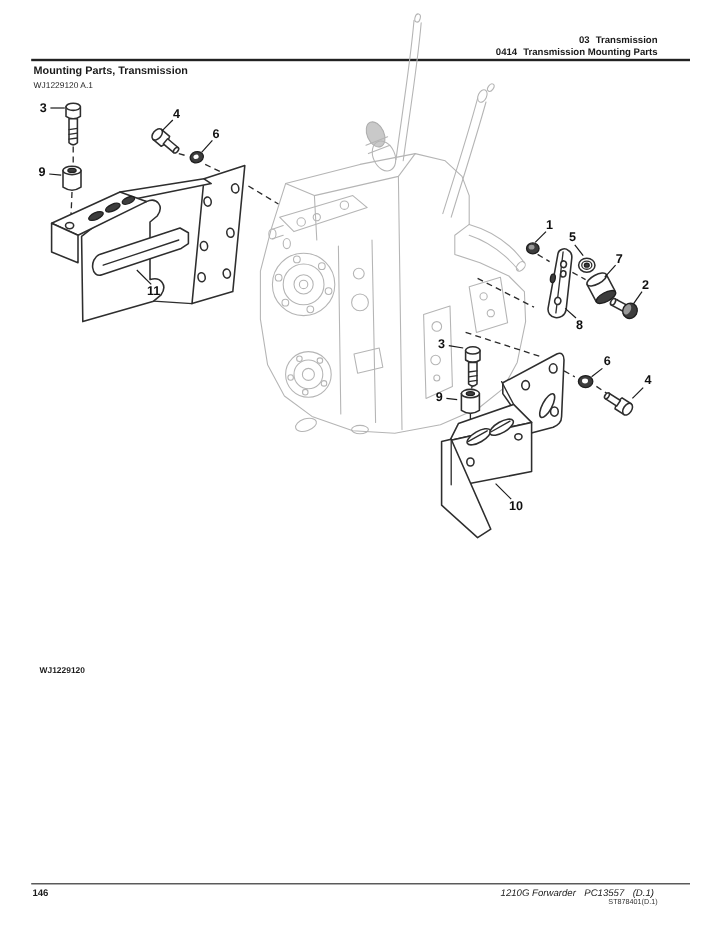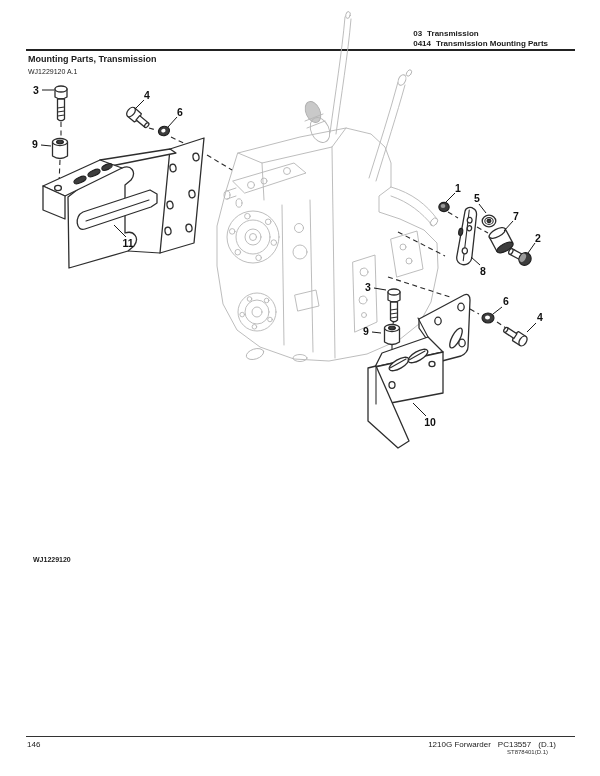--- a/index.html
+++ b/index.html
@@ -1,27 +1,27 @@
 <!DOCTYPE html>
 <html><head>
 <meta charset="utf-8">
 <style>
   html,body{margin:0;padding:0;background:#e8e8e8;}
   .page{position:relative;width:600px;height:776px;background:#ffffff;margin:0 auto;
         font-family:"Liberation Sans", sans-serif;color:#1a1a1a;overflow:hidden;}
-  .hdr{position:absolute;top:29px;right:52px;font-size:8px;font-weight:bold;line-height:10px;}
+  .hdr{position:absolute;top:29px;right:52px;text-align:right;font-size:8px;font-weight:bold;line-height:10px;}
   .hdr .num{margin-right:5px;}
   .rule{position:absolute;left:26px;right:25px;background:#222;}
   .rule-top{top:49px;height:2px;}
   .rule-bottom{top:736px;height:1px;background:#333;}
   .title{position:absolute;left:28px;top:54px;font-size:9px;font-weight:bold;}
   .figcode{position:absolute;left:28px;top:68px;font-size:7px;color:#222;}
   .figlabel{position:absolute;left:33px;top:556px;font-size:7px;font-weight:bold;}
-  .pageno{position:absolute;left:27px;top:740px;font-size:8px;font-weight:normal;}
-  .fright{position:absolute;right:44px;top:740px;font-size:8px;display:flex;gap:7px;}
+  .pageno{position:absolute;left:27px;top:740px;font-size:8px;font-weight:bold;}
+  .fright{position:absolute;right:55px;top:740px;font-size:8px;display:flex;gap:7px;font-style:italic;}
   .fref{position:absolute;right:52px;top:749px;font-size:6px;color:#333;}
   svg.diagram{position:absolute;left:0;top:0;}
   
   .ghost{stroke:#b5b5b5;fill:none;stroke-width:0.9;stroke-linejoin:round;stroke-linecap:round;}
   .ghostf{stroke:#aeaeae;fill:#c9c9c9;stroke-width:0.9;}
   .part{stroke:#2e2e2e;fill:#ffffff;stroke-width:1.3;stroke-linejoin:round;stroke-linecap:round;}
   .partline{stroke:#2e2e2e;fill:none;stroke-width:1.1;stroke-linecap:round;}
   .pdark{fill:#3d3d3d;stroke:#1f1f1f;stroke-width:1.1;}
   .pwhite{fill:#ffffff;stroke:none;}
   .lead{stroke:#1a1a1a;stroke-width:1;fill:none;}

